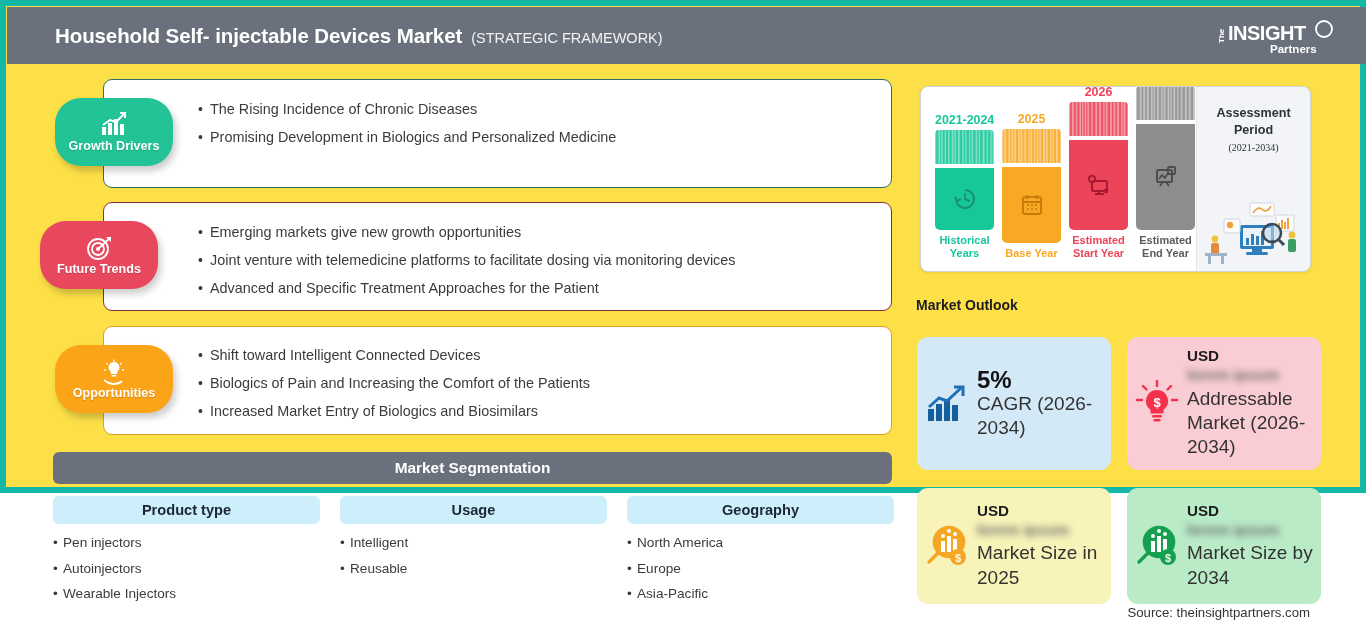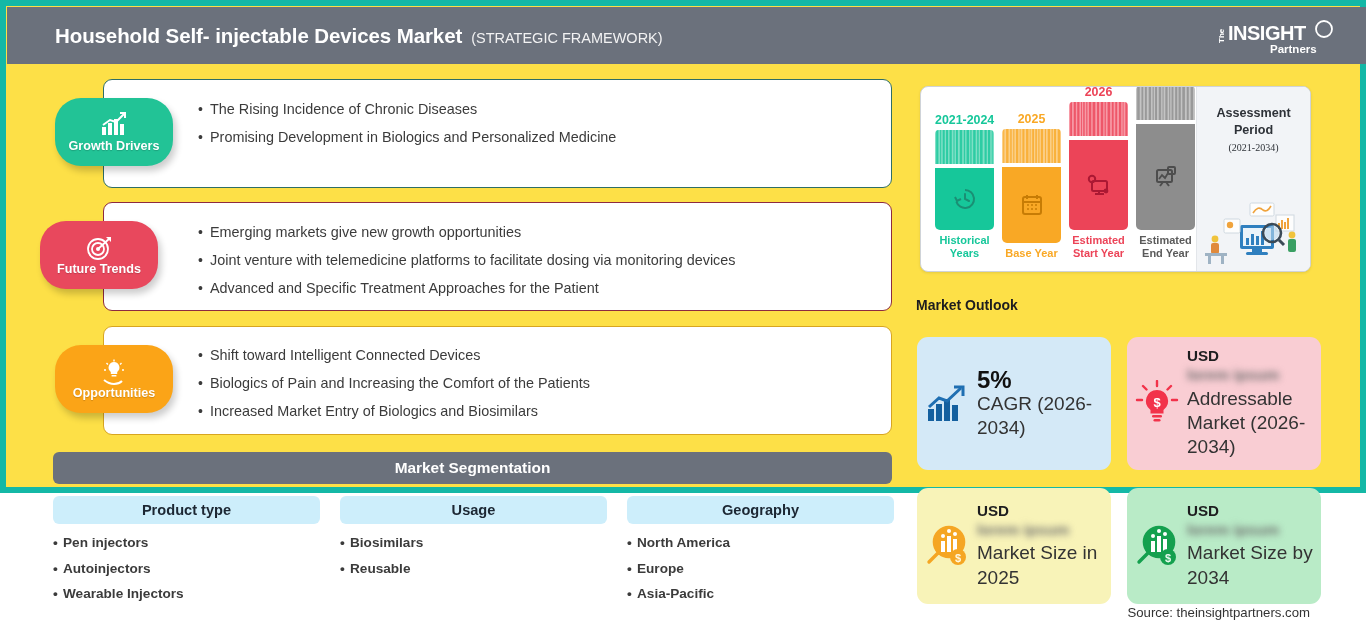--- a/index.html
+++ b/index.html
@@ -111,21 +111,20 @@
     width: 100%; height: 28px;
     background: #cdeefb;
     border-radius: 6px;
     display: flex; align-items: center; justify-content: center;
     color: #1c2733; font-size: 14.6px; font-weight: bold;
   }
   .seg-list { list-style: none; margin-top: 12px; }
   .seg-list li {
     font-size: 13.6px; color: #3b3b3b; line-height: 1;
     white-space: nowrap;
-    font-weight: bold;
   }
   .seg-list li + li { margin-top: 12px; }
   .seg-list li::before {
     content: "\2022"; display: inline-block; width: 10px;
     color: #3b3b3b;
   }
 
   
   .assess {
     position: absolute; left: 914px; top: 80px;
@@ -274,21 +273,21 @@
     <ul class="seg-list">
       <li>Pen injectors</li>
       <li>Autoinjectors</li>
       <li>Wearable Injectors</li>
     </ul>
   </div>
 
   <div class="seg-col seg-col-1">
     <div class="seg-col-head">Usage</div>
     <ul class="seg-list">
-      <li>Biosimilars</li>
+      <li>Intelligent</li>
       <li>Reusable</li>
     </ul>
   </div>
 
   <div class="seg-col seg-col-2">
     <div class="seg-col-head">Geography</div>
     <ul class="seg-list">
       <li>North America</li>
       <li>Europe</li>
       <li>Asia-Pacific</li>

